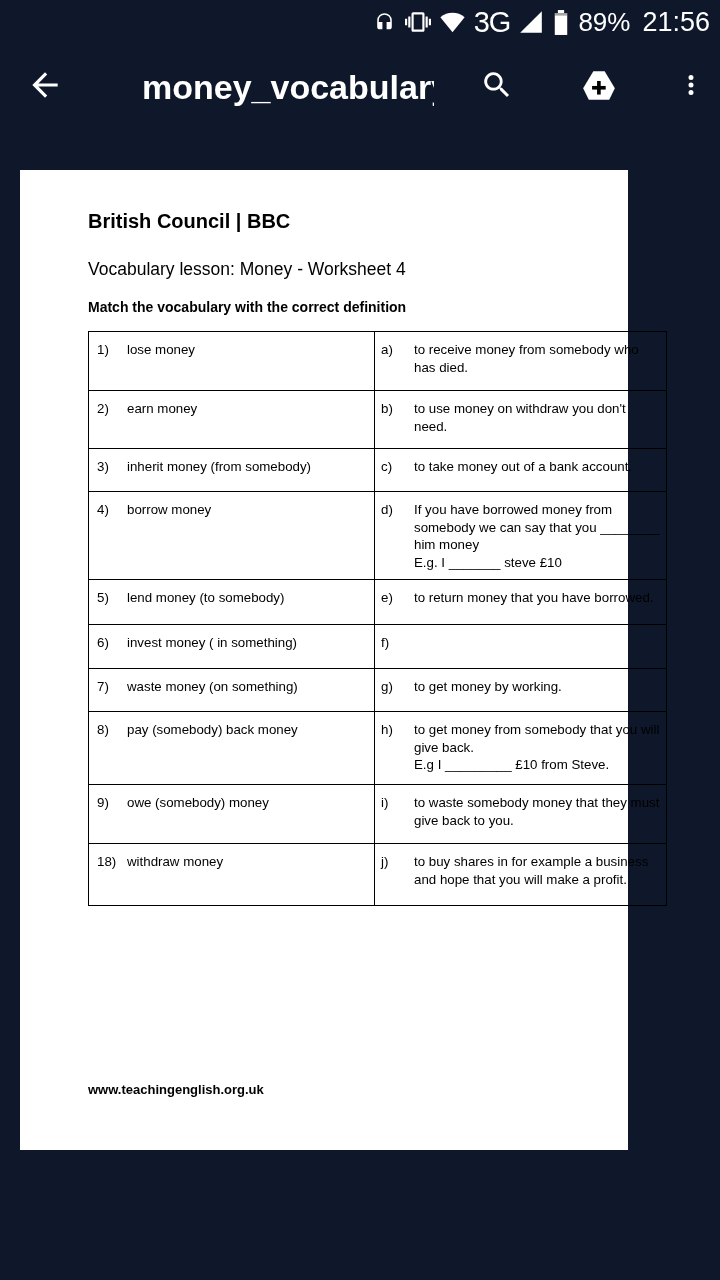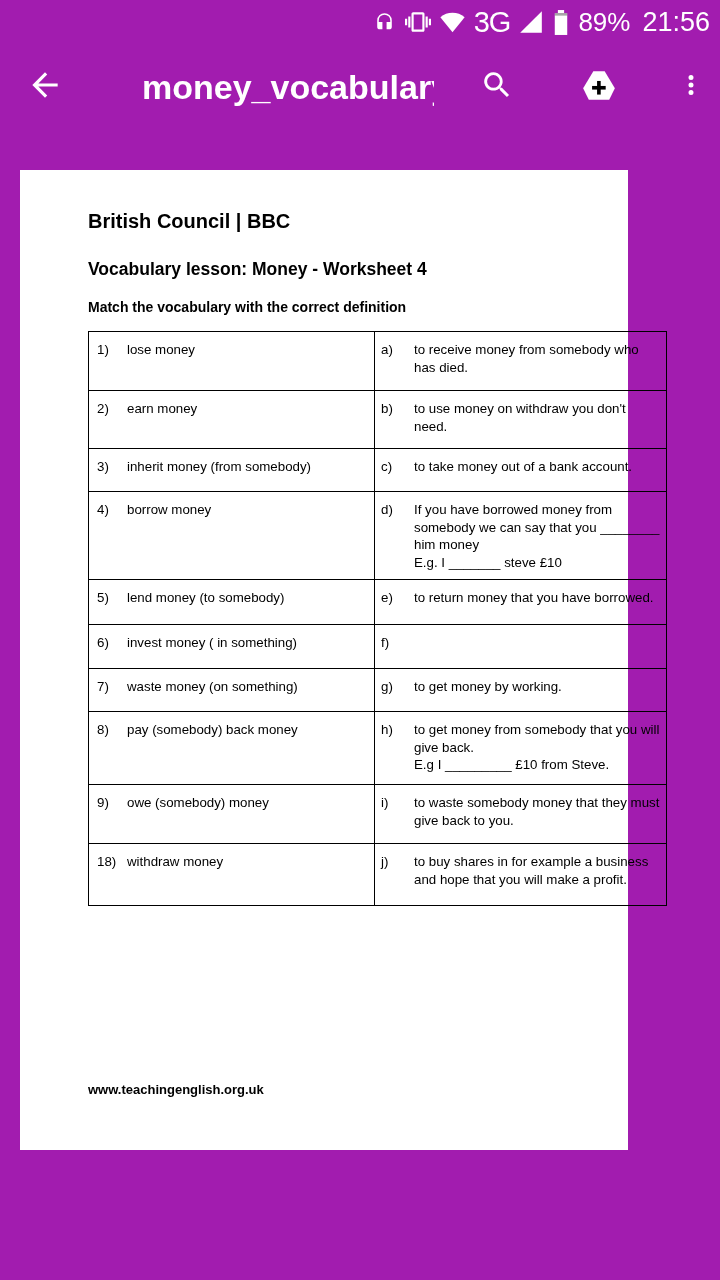--- a/index.html
+++ b/index.html
@@ -1,19 +1,19 @@
 <!DOCTYPE html>
 <html><head>
 <meta charset="utf-8">
 <style>
   * { box-sizing: border-box; margin: 0; padding: 0; }
   body { margin: 0; background: #000; }
   .screen {
     position: relative; width: 720px; height: 1280px;
-    background: #a21caf; overflow: hidden;
+    background: #0f172a; overflow: hidden;
     font-family: "Liberation Sans", sans-serif;
     padding-left: 8px;
   }
 
   
   .status-bar {
     position: absolute; top: 0; left: 0; right: 0; height: 42px;
     display: flex; justify-content: flex-end; align-items: center;
     gap: 8px; padding: 2px 10px 0 0; color: #fff;
   }
@@ -33,21 +33,21 @@
     white-space: nowrap; overflow: hidden; margin-left: 28px;
   }
   .action-btn { width: 78px; height: 70px; display: flex; align-items: center; justify-content: center; cursor: pointer; }
 
   
   .document {
     position: absolute; top: 170px; left: 20px; width: 608px; height: 980px;
     background: #fff; color: #000;
   }
   .doc-header { position: absolute; top: 40px; left: 68px; font-size: 20px; font-weight: bold; }
-  .doc-title { position: absolute; top: 89px; left: 68px; font-size: 17.5px; font-weight: bold; }
+  .doc-title { position: absolute; top: 89px; left: 68px; font-size: 17.5px; font-weight: normal; }
   .doc-instruction { position: absolute; top: 129px; left: 68px; font-size: 14px; font-weight: bold; }
 
   .w-table {
     position: absolute; top: 161px; left: 68px; width: 579px;
     border: 1px solid #000; font-size: 13.3px; line-height: 1.32;
   }
   .t-row { display: flex; border-bottom: 1px solid #000; }
   .t-row:last-child { border-bottom: 0; }
   .t-row:nth-child(1)  { min-height: 59px; }
   .t-row:nth-child(2)  { min-height: 58px; }

